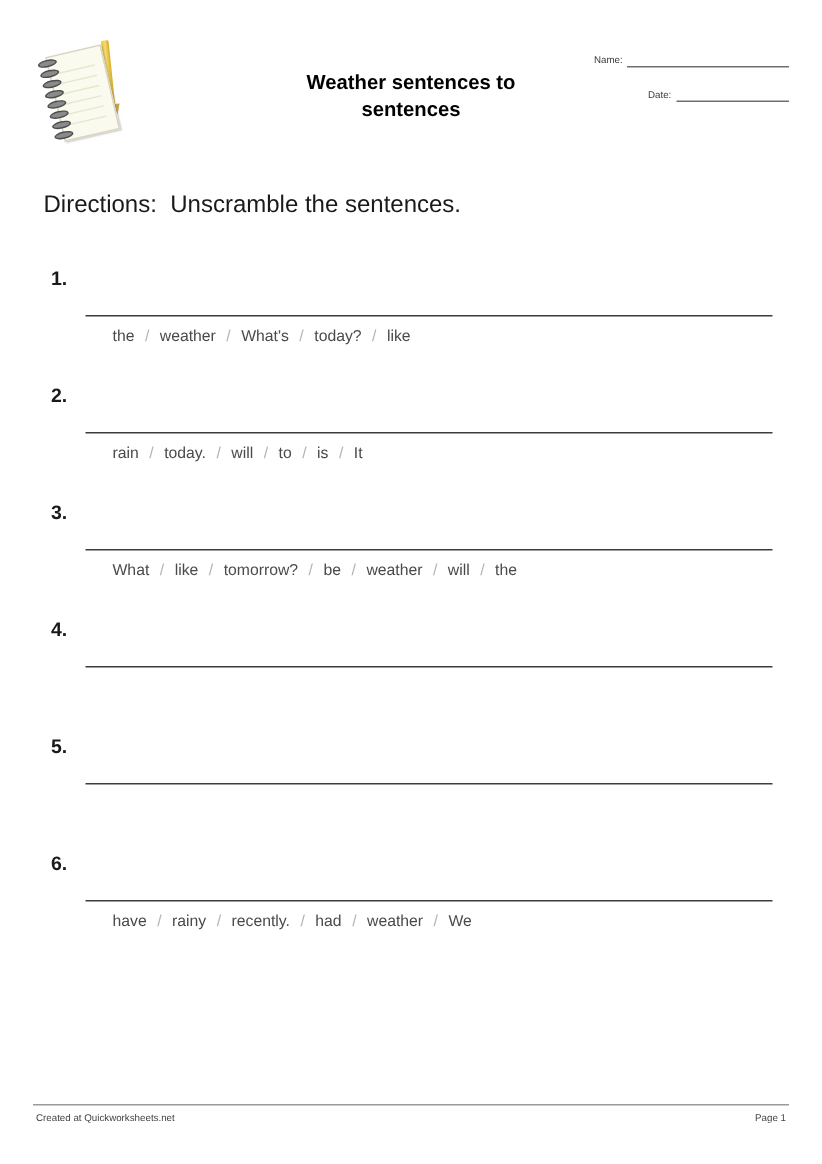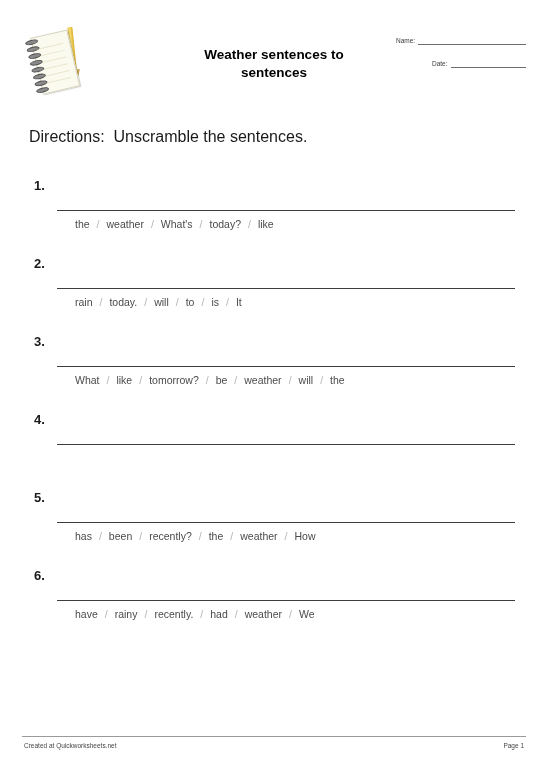--- a/index.html
+++ b/index.html
@@ -279,21 +279,20 @@
       <div class="q-line"></div>
       <div class="q-words"><span class="word">What</span><span class="sep">/</span><span class="word">like</span><span class="sep">/</span><span class="word">tomorrow?</span><span class="sep">/</span><span class="word">be</span><span class="sep">/</span><span class="word">weather</span><span class="sep">/</span><span class="word">will</span><span class="sep">/</span><span class="word">the</span></div>
     </div>
     <div class="q-item">
       <div class="q-num">4.</div>
       <div class="q-line"></div>
     </div>
     <div class="q-item">
       <div class="q-num">5.</div>
       <div class="q-line"></div>
-      <div class="q-words"><span class="word">has</span><span class="sep">/</span><span class="word">been</span><span class="sep">/</span><span class="word">recently?</span><span class="sep">/</span><span class="word">the</span><span class="sep">/</span><span class="word">weather</span><span class="sep">/</span><span class="word">How</span></div>
     </div>
     <div class="q-item">
       <div class="q-num">6.</div>
       <div class="q-line"></div>
       <div class="q-words"><span class="word">have</span><span class="sep">/</span><span class="word">rainy</span><span class="sep">/</span><span class="word">recently.</span><span class="sep">/</span><span class="word">had</span><span class="sep">/</span><span class="word">weather</span><span class="sep">/</span><span class="word">We</span></div>
     </div>
   </div>
 
 <div class="footer-rule"></div>
 <div class="footer-left">Created at Quickworksheets.net</div>

